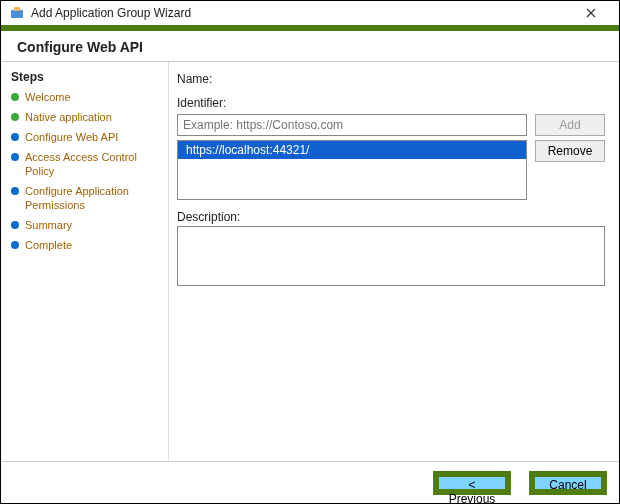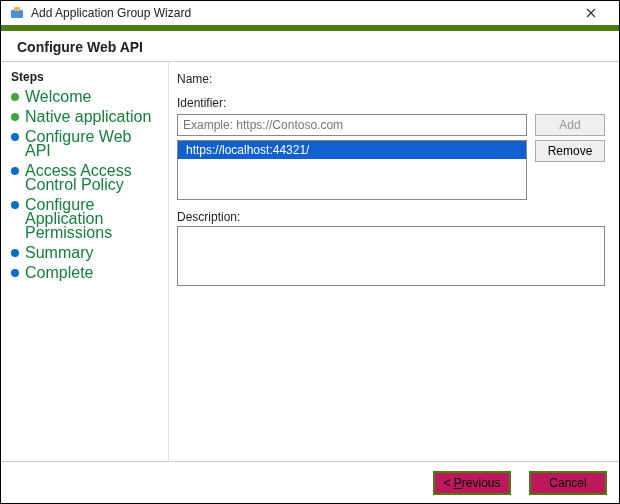--- a/index.html
+++ b/index.html
@@ -9,40 +9,40 @@
   .titlebar .icon { width:16px; height:16px; margin-right:6px; display:flex; align-items:center; justify-content:center; }
   .titlebar .title { flex:1; font-size:12px; }
   .titlebar .close { width:40px; height:28px; display:flex; align-items:center; justify-content:center; font-size:14px; color:#333; cursor:default; }
   .header { padding:8px 16px 6px 16px; border-bottom:1px solid #ccc; }
   .header h1 { margin:0; font-size:14px; font-weight:bold; }
   .body { flex:1; display:flex; overflow:hidden; }
   .steps-panel { width:168px; padding:8px 10px; border-right:1px solid #e0e0e0; }
   .steps-panel .steps-title { font-weight:bold; font-size:12px; margin-bottom:6px; }
   .steps-panel ul { list-style:none; padding:0; margin:0; }
   .steps-panel li { display:flex; align-items:flex-start; gap:6px; margin:6px 0; line-height:14px; }
-  .steps-panel li a { color:#15803d; text-decoration:none; font-size:16px; }
+  .steps-panel li a { color:#a16207; text-decoration:none; font-size:11px; }
   .bullet { width:8px; height:8px; border-radius:50%; margin-top:3px; flex:0 0 8px; }
   .bullet.done { background:#3da63d; }
   .bullet.current { background:#0a6ec8; }
   .bullet.future { background:#0a6ec8; }
   .content { flex:1; padding:8px 14px 6px 8px; position:relative; display:flex; flex-direction:column; }
   .label { font-size:12px; margin-top:2px; margin-bottom:2px; }
   .tinput { width:100%; border:1px solid #888; padding:3px 5px; font-size:12px; font-family:inherit; }
   .id-row { display:flex; gap:8px; align-items:flex-start; margin-top:2px; }
   .id-row .tinput { flex:1; color:#888; }
   .btn { width:70px; height:22px; font-size:12px; border:1px solid #aaa; background:#efefef; cursor:default; }
   .btn.disabled { color:#9a9a9a; }
   .list-row { display:flex; gap:8px; align-items:flex-start; margin-top:4px; }
   .listbox { flex:1; height:60px; border:1px solid #888; background:#fff; overflow:hidden; }
   .listbox .item { background:#1060d0; color:#fff; padding:2px 8px; font-size:12px; }
   .list-row .btn-col { display:flex; flex-direction:column; gap:4px; }
   .desc { width:100%; height:60px; border:1px solid #888; resize:none; font-family:inherit; font-size:12px; padding:3px 5px; }
   .spacer { flex:1; }
   .footer { height:42px; border-top:1px solid #ccc; display:flex; align-items:center; justify-content:flex-end; gap:6px; padding:0 12px; }
-  .footer .btn { width:78px; height:24px; background:#be185d; border:2px solid #4d7c0f; }
+  .footer .btn { width:78px; height:24px; background:#7dd3fc; border:6px solid #4d7c0f; }
   .footer .btn.default { border:2px solid #2a7fd6; background:#fdfdfd; }
   .und { text-decoration:underline; text-underline-offset:1px; display:inline; }
 </style>
 </head>
 <body>
 
 <div class="window">
 
   <div class="titlebar">
     <span class="icon">

